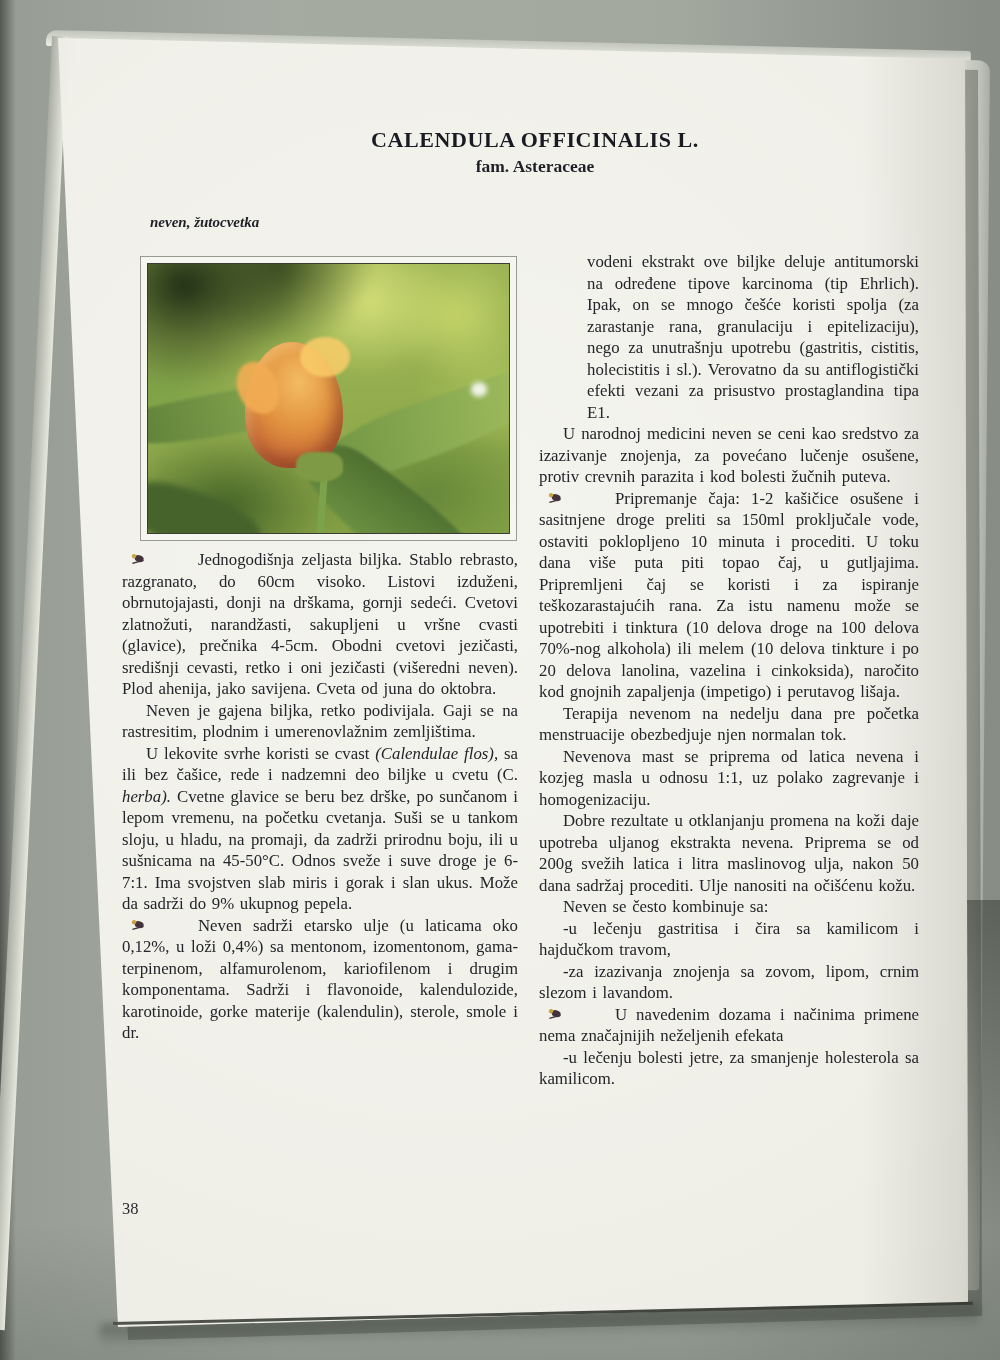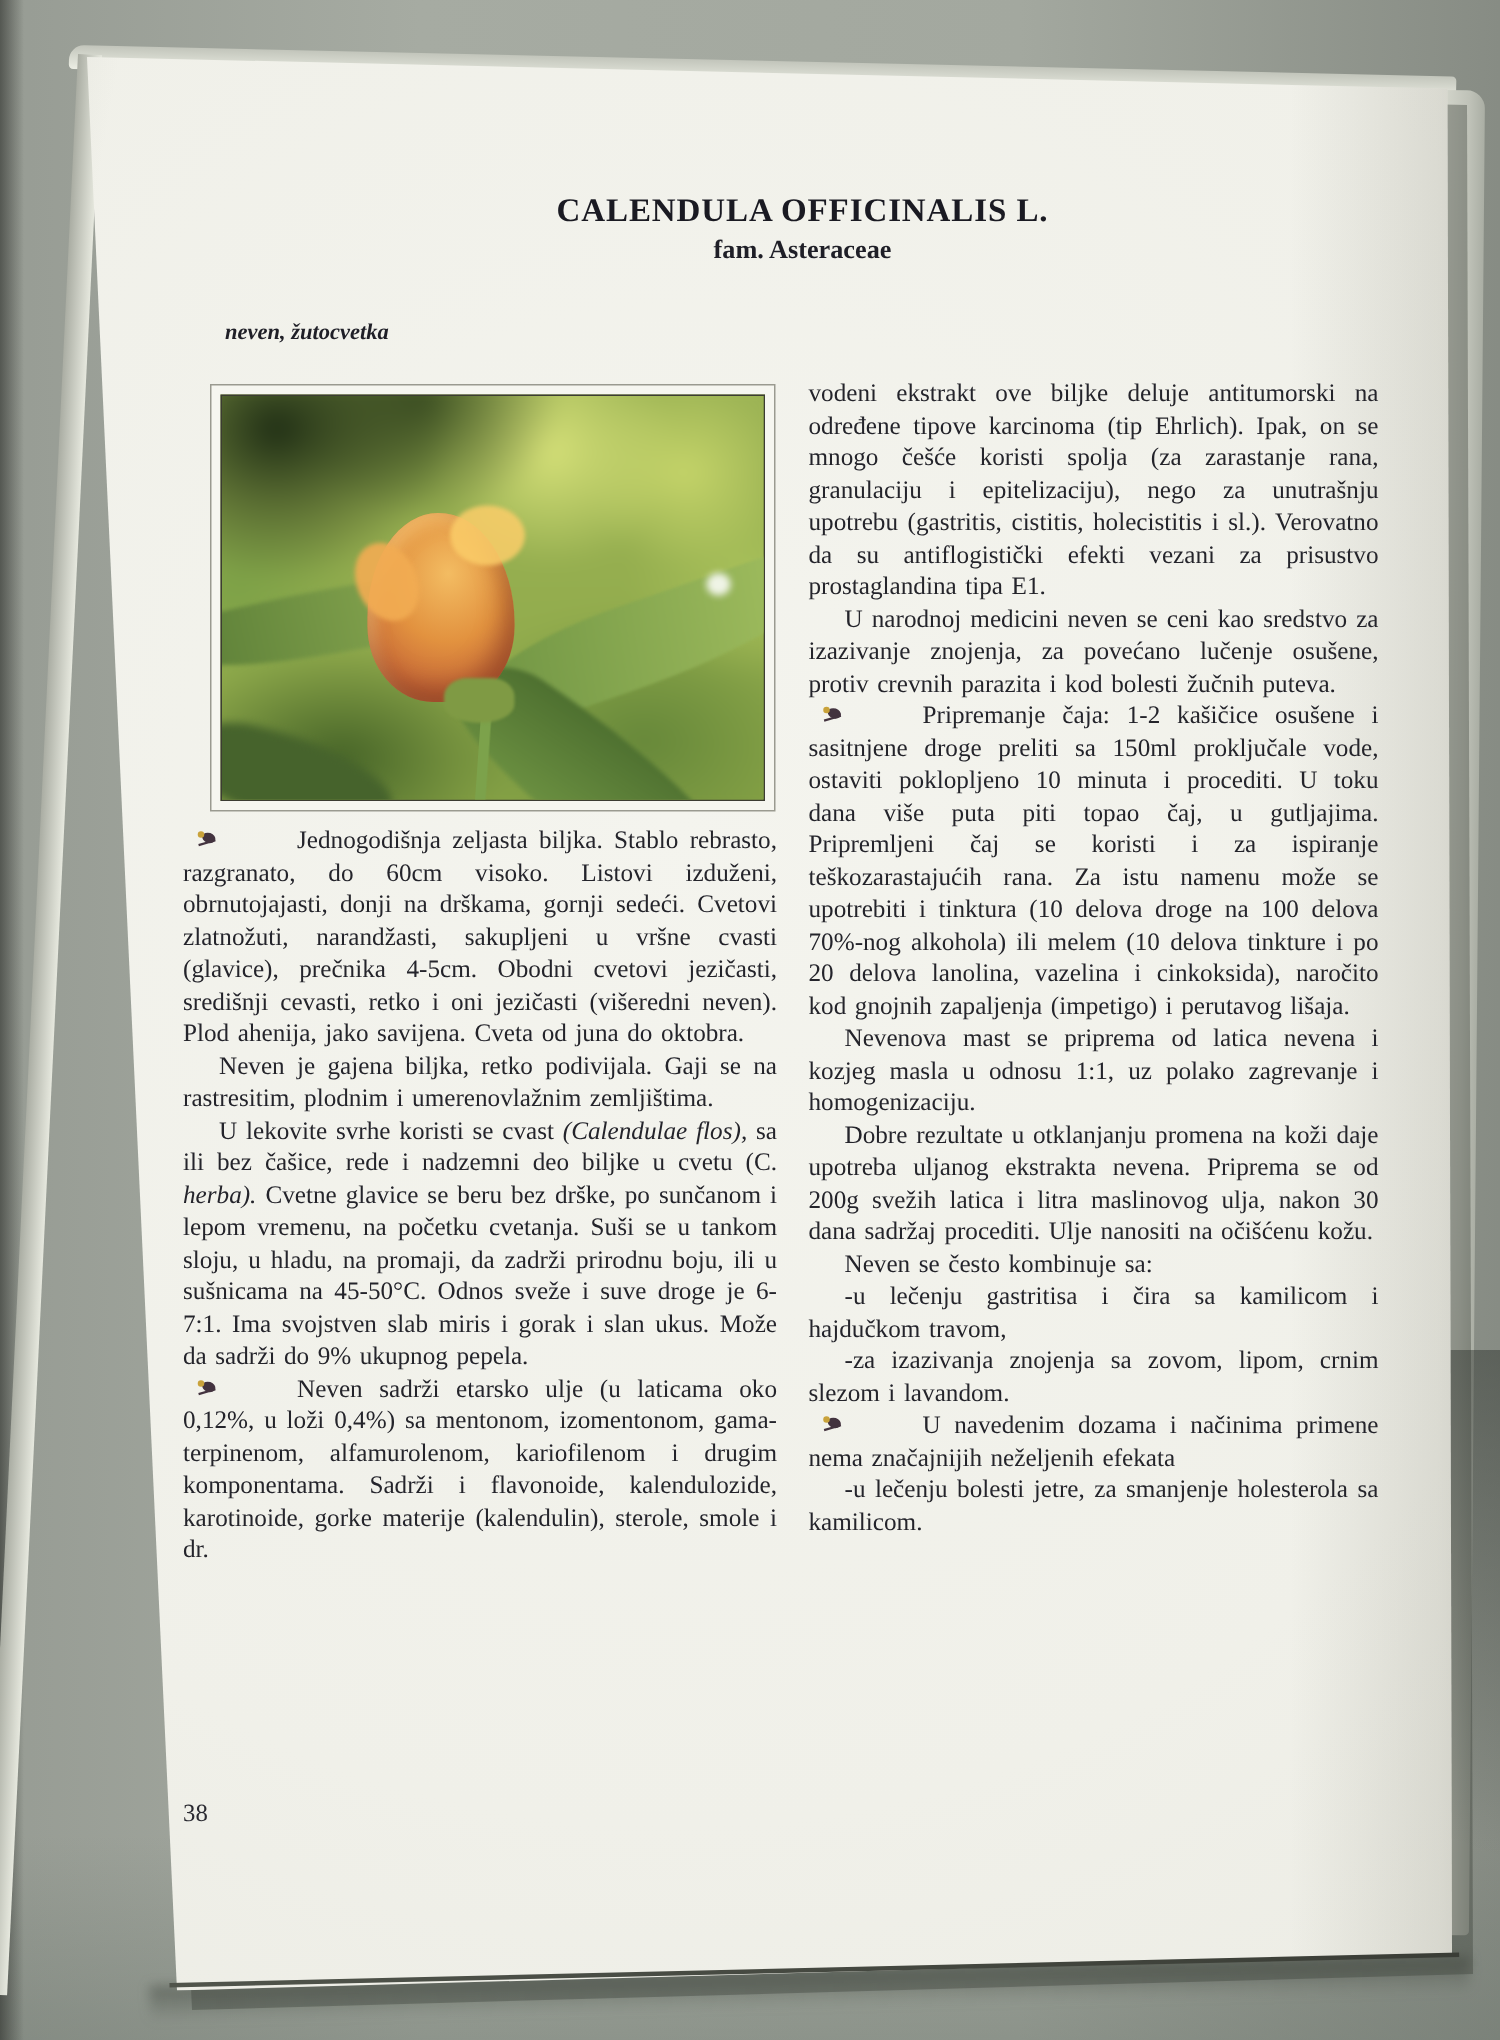--- a/index.html
+++ b/index.html
@@ -84,21 +84,21 @@
   .spark{right:6%;top:44%;width:4.5%;height:5.5%;background:rgba(255,255,255,0.85);
     border-radius:50%;filter:blur(2.5px);}
 
   
   .col{position:absolute;font-size:16.8px;line-height:21.5px;text-align:justify;word-spacing:1.5px;color:#24242b;}
   #col-left{left:122px;top:549px;width:396px;}
   #col-right{left:539px;top:251px;width:380px;}
   .para{margin:0;position:relative;}
   .p-flag{text-indent:76px;}
   .p-ind{text-indent:24px;}
-  .p-plain{text-indent:0;}
+  .p-plain{text-indent:0;margin-left:48px;}
   .it{font-style:italic;}
   .dingbat{position:absolute;left:8px;top:3px;width:16px;height:14px;text-indent:0;}
   .dingbat svg{display:block;}
 </style>
 </head>
 <body>
 
 <div class="stage">
   <div class="top-edge"></div>
   <div class="left-edge"></div>
@@ -151,22 +151,23 @@
     <div class="col" id="col-right">
         <p class="para p-plain"><span>vodeni ekstrakt ove biljke deluje antitumorski na određene tipove karcinoma (tip Ehrlich). Ipak, on se mnogo češće koristi spolja (za zarastanje rana, granulaciju i epitelizaciju), nego za unutrašnju upotrebu (gastritis, cistitis, holecistitis i sl.). Verovatno da su antiflogistički efekti vezani za prisustvo prostaglandina tipa E1.</span></p>
         <p class="para p-ind"><span>U narodnoj medicini neven se ceni kao sredstvo za izazivanje znojenja, za povećano lučenje osušene, protiv crevnih parazita i kod bolesti žučnih puteva.</span></p>
         <p class="para p-flag"><span class="dingbat">
             <svg viewBox="0 0 20 16" width="16" height="14">
               <ellipse cx="11.5" cy="7.5" rx="5.6" ry="4.2" fill="#43333f" transform="rotate(18 11.5 7.5)"></ellipse>
               <circle cx="5" cy="4.6" r="2.7" fill="#c9a23a"></circle>
               <path d="M3 13.5 Q10 11.5 17 9.5" stroke="#43333f" stroke-width="1.8" fill="none"></path>
             </svg>
           </span><span>Pripremanje čaja: 1-2 kašičice osušene i sasitnjene droge preliti sa 150ml proključale vode, ostaviti poklopljeno 10 minuta i procediti. U toku dana više puta piti topao čaj, u gutljajima. Pripremljeni čaj se koristi i za ispiranje teškozarastajućih rana. Za istu namenu može se upotrebiti i tinktura (10 delova droge na 100 delova 70%-nog alkohola) ili melem (10 delova tinkture i po 20 delova lanolina, vazelina i cinkoksida), naročito kod gnojnih zapaljenja (impetigo) i perutavog lišaja.</span></p>
+        <p class="para p-ind"><span>Terapija nevenom na nedelju dana pre početka menstruacije obezbedjuje njen normalan tok.</span></p>
         <p class="para p-ind"><span>Nevenova mast se priprema od latica nevena i kozjeg masla u odnosu 1:1, uz polako zagrevanje i homogenizaciju.</span></p>
-        <p class="para p-ind"><span>Dobre rezultate u otklanjanju promena na koži daje upotreba uljanog ekstrakta nevena. Priprema se od 200g svežih latica i litra maslinovog ulja, nakon 30 dana sadržaj procediti. Ulje nanositi na očišćenu kožu.</span></p>
+        <p class="para p-ind"><span>Dobre rezultate u otklanjanju promena na koži daje upotreba uljanog ekstrakta nevena. Priprema se od 200g svežih latica i litra maslinovog ulja, nakon 50 dana sadržaj procediti. Ulje nanositi na očišćenu kožu.</span></p>
         <p class="para p-ind"><span>Neven se često kombinuje sa:</span></p>
         <p class="para p-ind"><span>-u lečenju gastritisa i čira sa kamilicom i hajdučkom travom,</span></p>
         <p class="para p-ind"><span>-za izazivanja znojenja sa zovom, lipom, crnim slezom i lavandom.</span></p>
         <p class="para p-flag"><span class="dingbat">
             <svg viewBox="0 0 20 16" width="16" height="14">
               <ellipse cx="11.5" cy="7.5" rx="5.6" ry="4.2" fill="#43333f" transform="rotate(18 11.5 7.5)"></ellipse>
               <circle cx="5" cy="4.6" r="2.7" fill="#c9a23a"></circle>
               <path d="M3 13.5 Q10 11.5 17 9.5" stroke="#43333f" stroke-width="1.8" fill="none"></path>
             </svg>
           </span><span>U navedenim dozama i načinima primene nema značajnijih neželjenih efekata</span></p>

